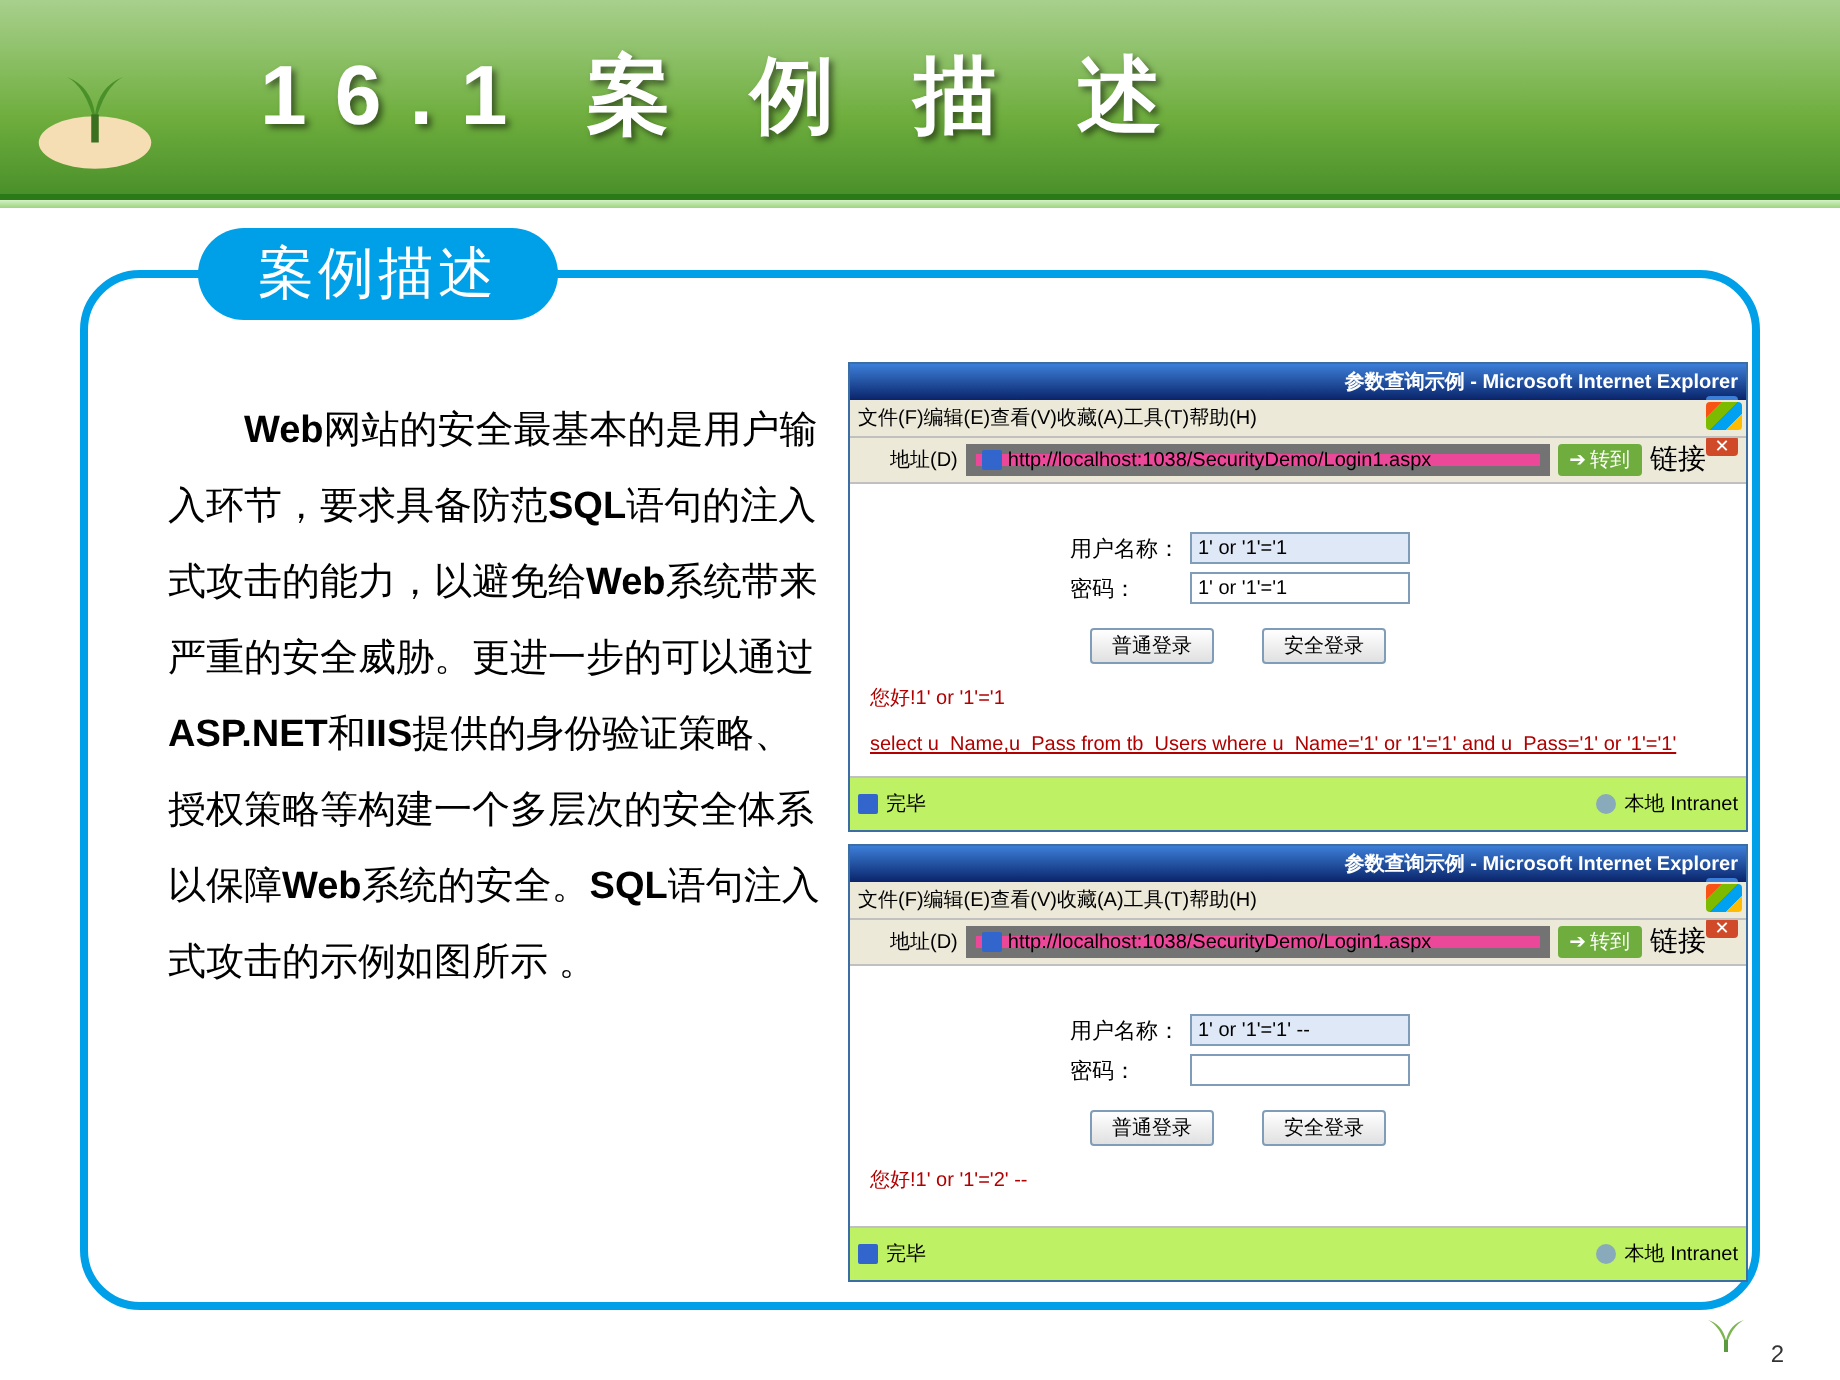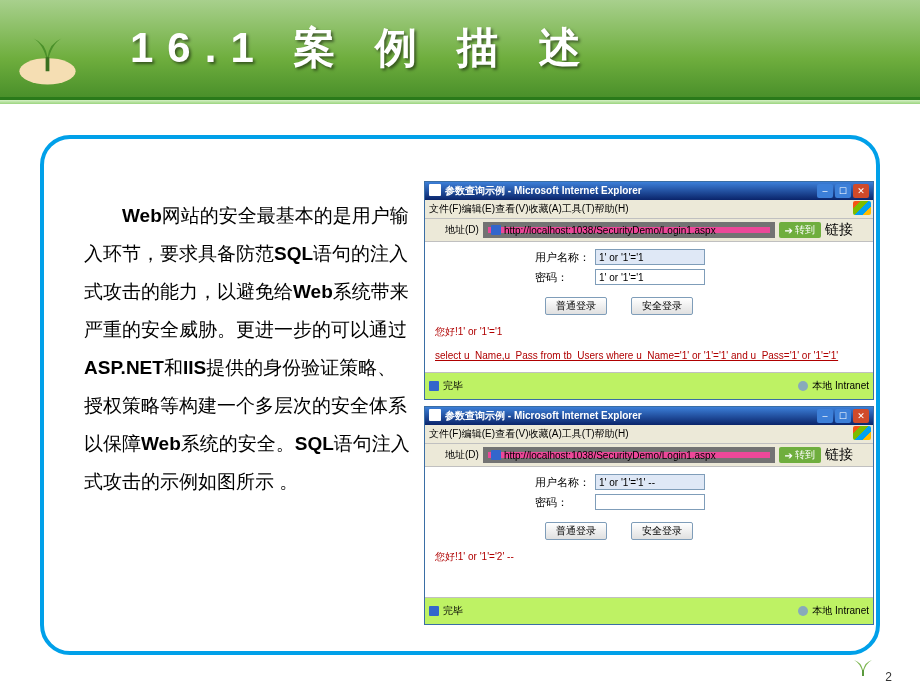--- a/index.html
+++ b/index.html
@@ -89,22 +89,23 @@
     background: #ece9d8;
     font-size: 10px;
     font-family: Tahoma, Arial, sans-serif;
     width: 450px;
   }
   .ie-titlebar {
     background: linear-gradient(to bottom, #3c7fd8, #0a246a);
     color: #fff;
     padding: 2px 4px;
     display: flex;
-    align-items: flex-start;
+    align-items: flex-end;
     height: 18px;
+    flex-direction: column;
   }
   .ie-title { flex: 1; font-weight: bold; font-size: 10px; }
   .win-btn {
     width: 16px;
     height: 14px;
     margin-left: 2px;
     display: inline-flex;
     align-items: center;
     justify-content: center;
     font-size: 9px;
@@ -159,21 +160,21 @@
     padding: 1px 6px;
     border-radius: 2px;
     font-size: 10px;
     display: flex;
     align-items: center;
     gap: 2px;
   }
   .link-label { font-size: 14px; text-align: right; }
   .ie-content {
     background: #fff;
-    padding: 7px 10px 8px;
+    padding: 24px 10px 8px;
     min-height: 130px;
     position: relative;
   }
   .form-row {
     display: flex;
     align-items: center;
     margin-bottom: 4px;
     padding-left: 100px;
   }
   .form-label {
@@ -255,20 +256,21 @@
   <svg class="leaf-decoration" viewBox="0 0 80 80">
     <ellipse cx="40" cy="60" rx="30" ry="14" fill="#f5deb3"></ellipse>
     <path d="M40 50 Q35 30 25 25 Q38 30 40 45 Q42 30 55 25 Q45 30 40 50" fill="#4a902a"></path>
     <rect x="38" y="45" width="4" height="15" fill="#3a7020"></rect>
   </svg>
   <div class="section-title">16.1 案 例 描 述</div>
 </div>
 <div class="divider-line"></div>
 
 <div class="content-frame">
+  <div class="pill-label">案例描述</div>
 
   <div class="body-text">
     <b>Web</b>网站的安全最基本的是用户输入环节，要求具备防范<b>SQL</b>语句的注入式攻击的能力，以避免给<b>Web</b>系统带来严重的安全威胁。更进一步的可以通过<b>ASP.NET</b>和<b>IIS</b>提供的身份验证策略、授权策略等构建一个多层次的安全体系以保障<b>Web</b>系统的安全。<b>SQL</b>语句注入式攻击的示例如图所示 。
   </div>
 
   <div class="screenshots">
 
     <div class="ie-window">
       <div class="ie-titlebar">
         <span style="width:12px;height:12px;background:#fff;border-radius:1px;margin-right:4px;"></span>

